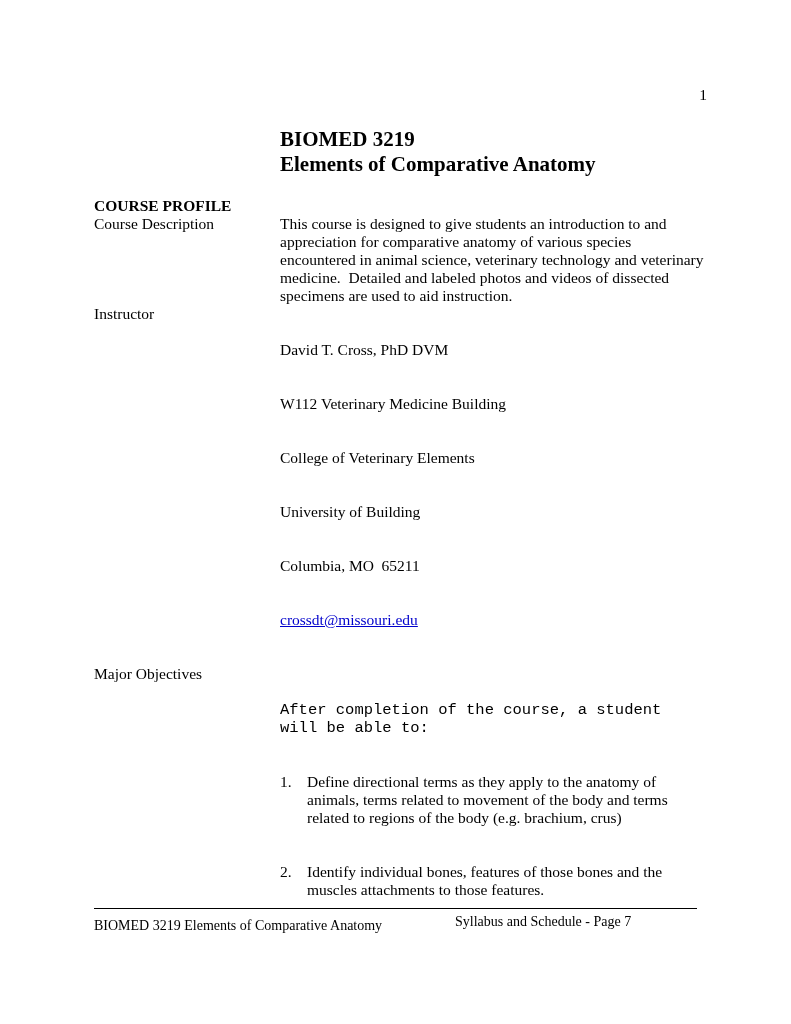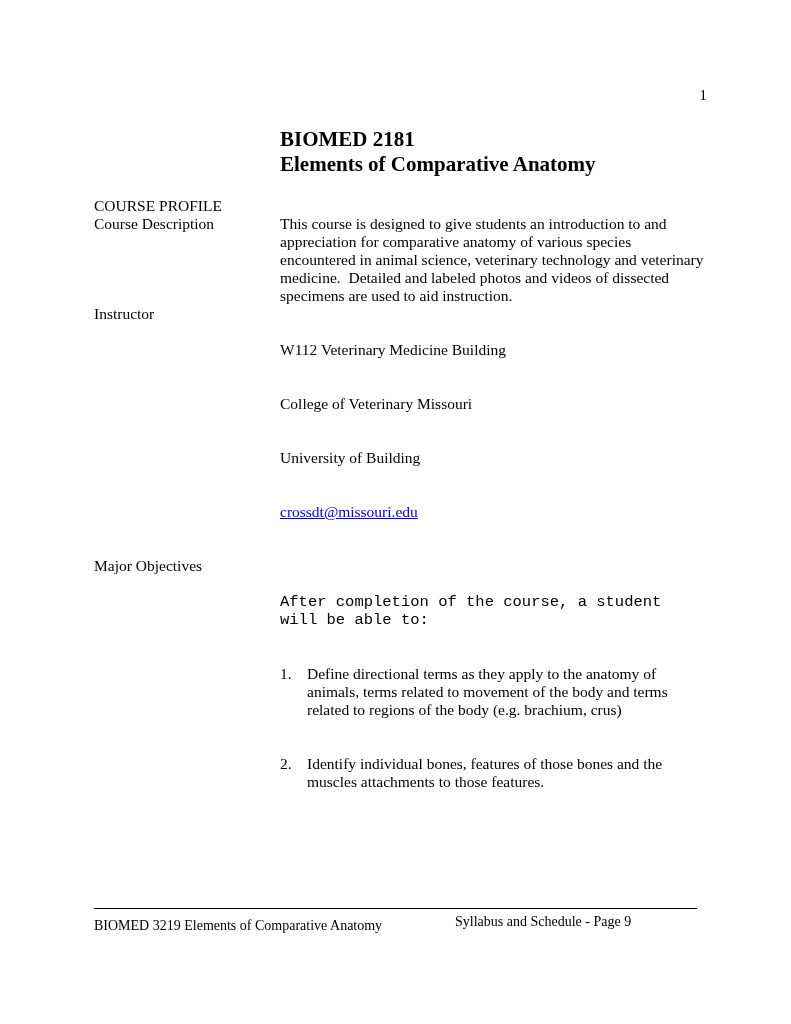--- a/index.html
+++ b/index.html
@@ -23,21 +23,21 @@
   }
   .title-block {
     margin-top: 22px;
     margin-left: 186px;
     font-weight: bold;
     font-size: 21px;
     line-height: 25px;
   }
   .section-heading {
     margin-top: 20px;
-    font-weight: normal;
+    font-weight: bold;
   }
   .row {
     display: flex;
   }
   .row .label {
     width: 186px;
     flex: 0 0 186px;
   }
   .row .content {
     flex: 1 1 auto;
@@ -66,37 +66,39 @@
   }
 </style>
 </head>
 <body>
 
 <div class="page">
 
   <div class="page-number">1</div>
 
   <div class="title-block">
-    <div>BIOMED 2181</div>
+    <div>BIOMED 3219</div>
     <div>Elements of Comparative Anatomy</div>
   </div>
 
   <div class="section-heading">COURSE PROFILE</div>
 
   <div class="row">
     <div class="label">Course Description</div>
     <div class="content">This course is designed to give students an introduction to and appreciation for comparative anatomy of various species encountered in animal science, veterinary technology and veterinary medicine.  Detailed and labeled photos and videos of dissected specimens are used to aid instruction.</div>
   </div>
 
   <div class="row">
     <div class="label">Instructor</div>
     <div class="content">
+      <div class="inst-line">David T. Cross, PhD DVM</div>
       <div class="inst-line">W112 Veterinary Medicine Building</div>
-      <div class="inst-line">College of Veterinary Missouri</div>
+      <div class="inst-line">College of Veterinary Elements</div>
       <div class="inst-line">University of Building</div>
+      <div class="inst-line">Columbia, MO  65211</div>
       <div class="inst-line"><a class="email-link" href="#" style="color: rgb(0, 0, 204);">crossdt@missouri.edu</a></div>
     </div>
   </div>
 
   <div class="row">
     <div class="label">Major Objectives</div>
     <div class="content">
       <div class="obj-intro">After completion of the course, a student will be able to:</div>
       <div class="obj-item">
         <span class="obj-num">1.</span>
@@ -107,16 +109,16 @@
         <span class="obj-text">Identify individual bones, features of those bones and the muscles attachments to those features.</span>
       </div>
       
       
       
     </div>
   </div>
 
   <div class="footer">
     <span class="footer-left">BIOMED 3219 Elements of Comparative Anatomy</span>
-    <span class="footer-right">Syllabus and Schedule - Page 9</span>
+    <span class="footer-right">Syllabus and Schedule - Page 7</span>
   </div>
 
 </div>
 
 </body></html>

